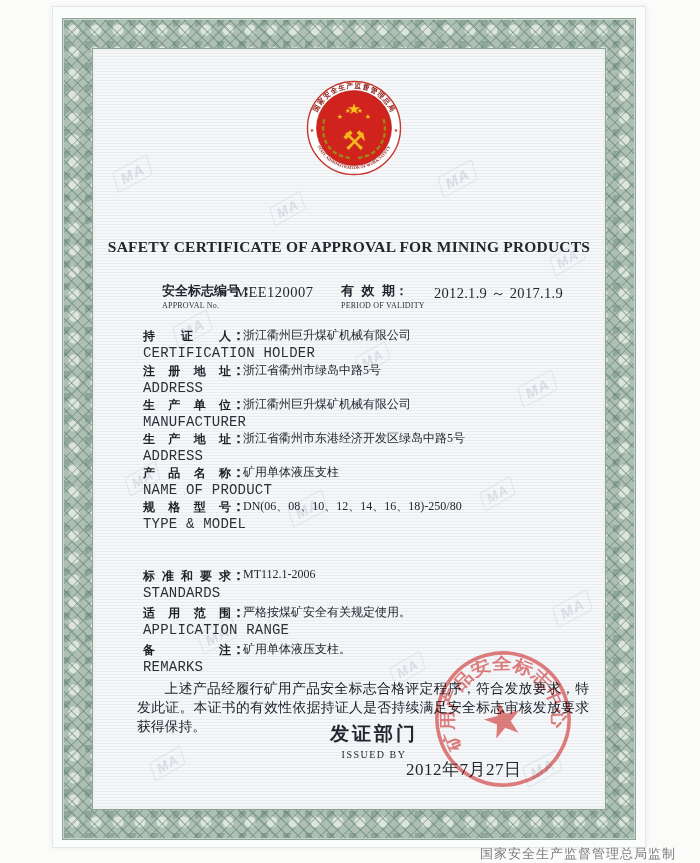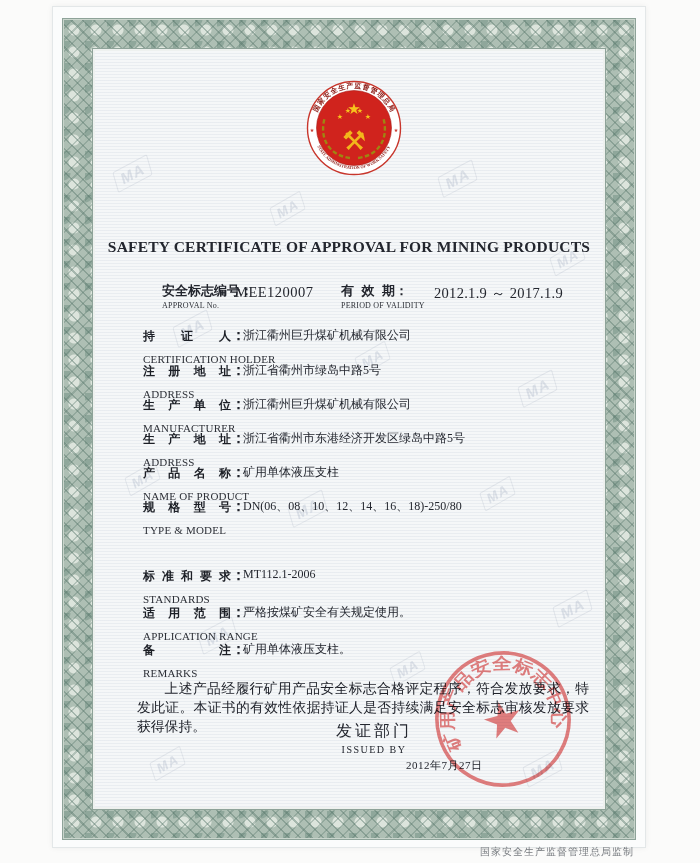--- a/index.html
+++ b/index.html
@@ -39,37 +39,37 @@
   .ap-val{position:absolute;left:182px;top:3px;font-size:14.5px;letter-spacing:.5px;}
   .vd-lab{position:absolute;left:288px;top:0;}
   .vd-cn{display:inline-block;width:54px;text-align:justify;text-align-last:justify;
     font-size:13px;font-weight:600;}
   .vd-val{position:absolute;left:381px;top:3px;font-size:14.5px;letter-spacing:.3px;}
   
   .row{position:absolute;left:90px;width:470px;height:34px;}
   .lab-cn{display:inline-block;width:88px;text-align:justify;text-align-last:justify;
     font-size:12px;font-weight:600;color:#1c1f26;}
   .lab-colon{font-size:15px;font-weight:600;}
-  .lab-en{font-size:11px;letter-spacing:.2px;color:#2c2f36;margin-top:8px;}
+  .lab-en{font-size:14px;letter-spacing:.2px;color:#2c2f36;margin-top:0;font-family:Liberation Mono, monospace;}
   .val{position:absolute;left:100px;top:1px;font-size:12px;width:360px;white-space:nowrap;}
   .r1{top:319px}.r2{top:354px}.r3{top:388px}.r4{top:422px}.r5{top:456px}.r6{top:490px}
   .r7{top:559px}.r8{top:596px}.r9{top:633px}
   
   .statement{position:absolute;left:84px;top:664px;width:452px;font-size:13.8px;
     line-height:19px;text-indent:2em;text-align:justify;color:#20232b;margin-top:8px;}
   
   .issued{position:absolute;left:261px;top:714px;width:120px;text-align:center;}
-  .issued-cn{font-size:16px;font-weight:400;letter-spacing:3px;}
+  .issued-cn{font-size:19px;font-weight:700;letter-spacing:3px;}
   .issued-en{font-size:10px;letter-spacing:1.5px;margin-top:2px;}
-  .date{position:absolute;left:353px;top:751px;font-size:11px;letter-spacing:.5px;}
+  .date{position:absolute;left:353px;top:751px;font-size:17px;letter-spacing:.5px;}
   
   .stamp{position:absolute;left:365px;top:627px;width:170px;height:170px;
     mix-blend-mode:multiply;opacity:.88;}
   
-  .footer{position:absolute;left:480px;top:845px;font-size:10px;color:#565b61;
+  .footer{position:absolute;left:480px;top:845px;font-size:13px;color:#565b61;
     letter-spacing:1px;opacity:.8;filter:blur(.3px);
     font-family:Liberation Mono, monospace;}
 </style>
 </head>
 <body>
 
 <div class="paper">
   <div class="frame">
     <div class="inner"></div>
   </div>

